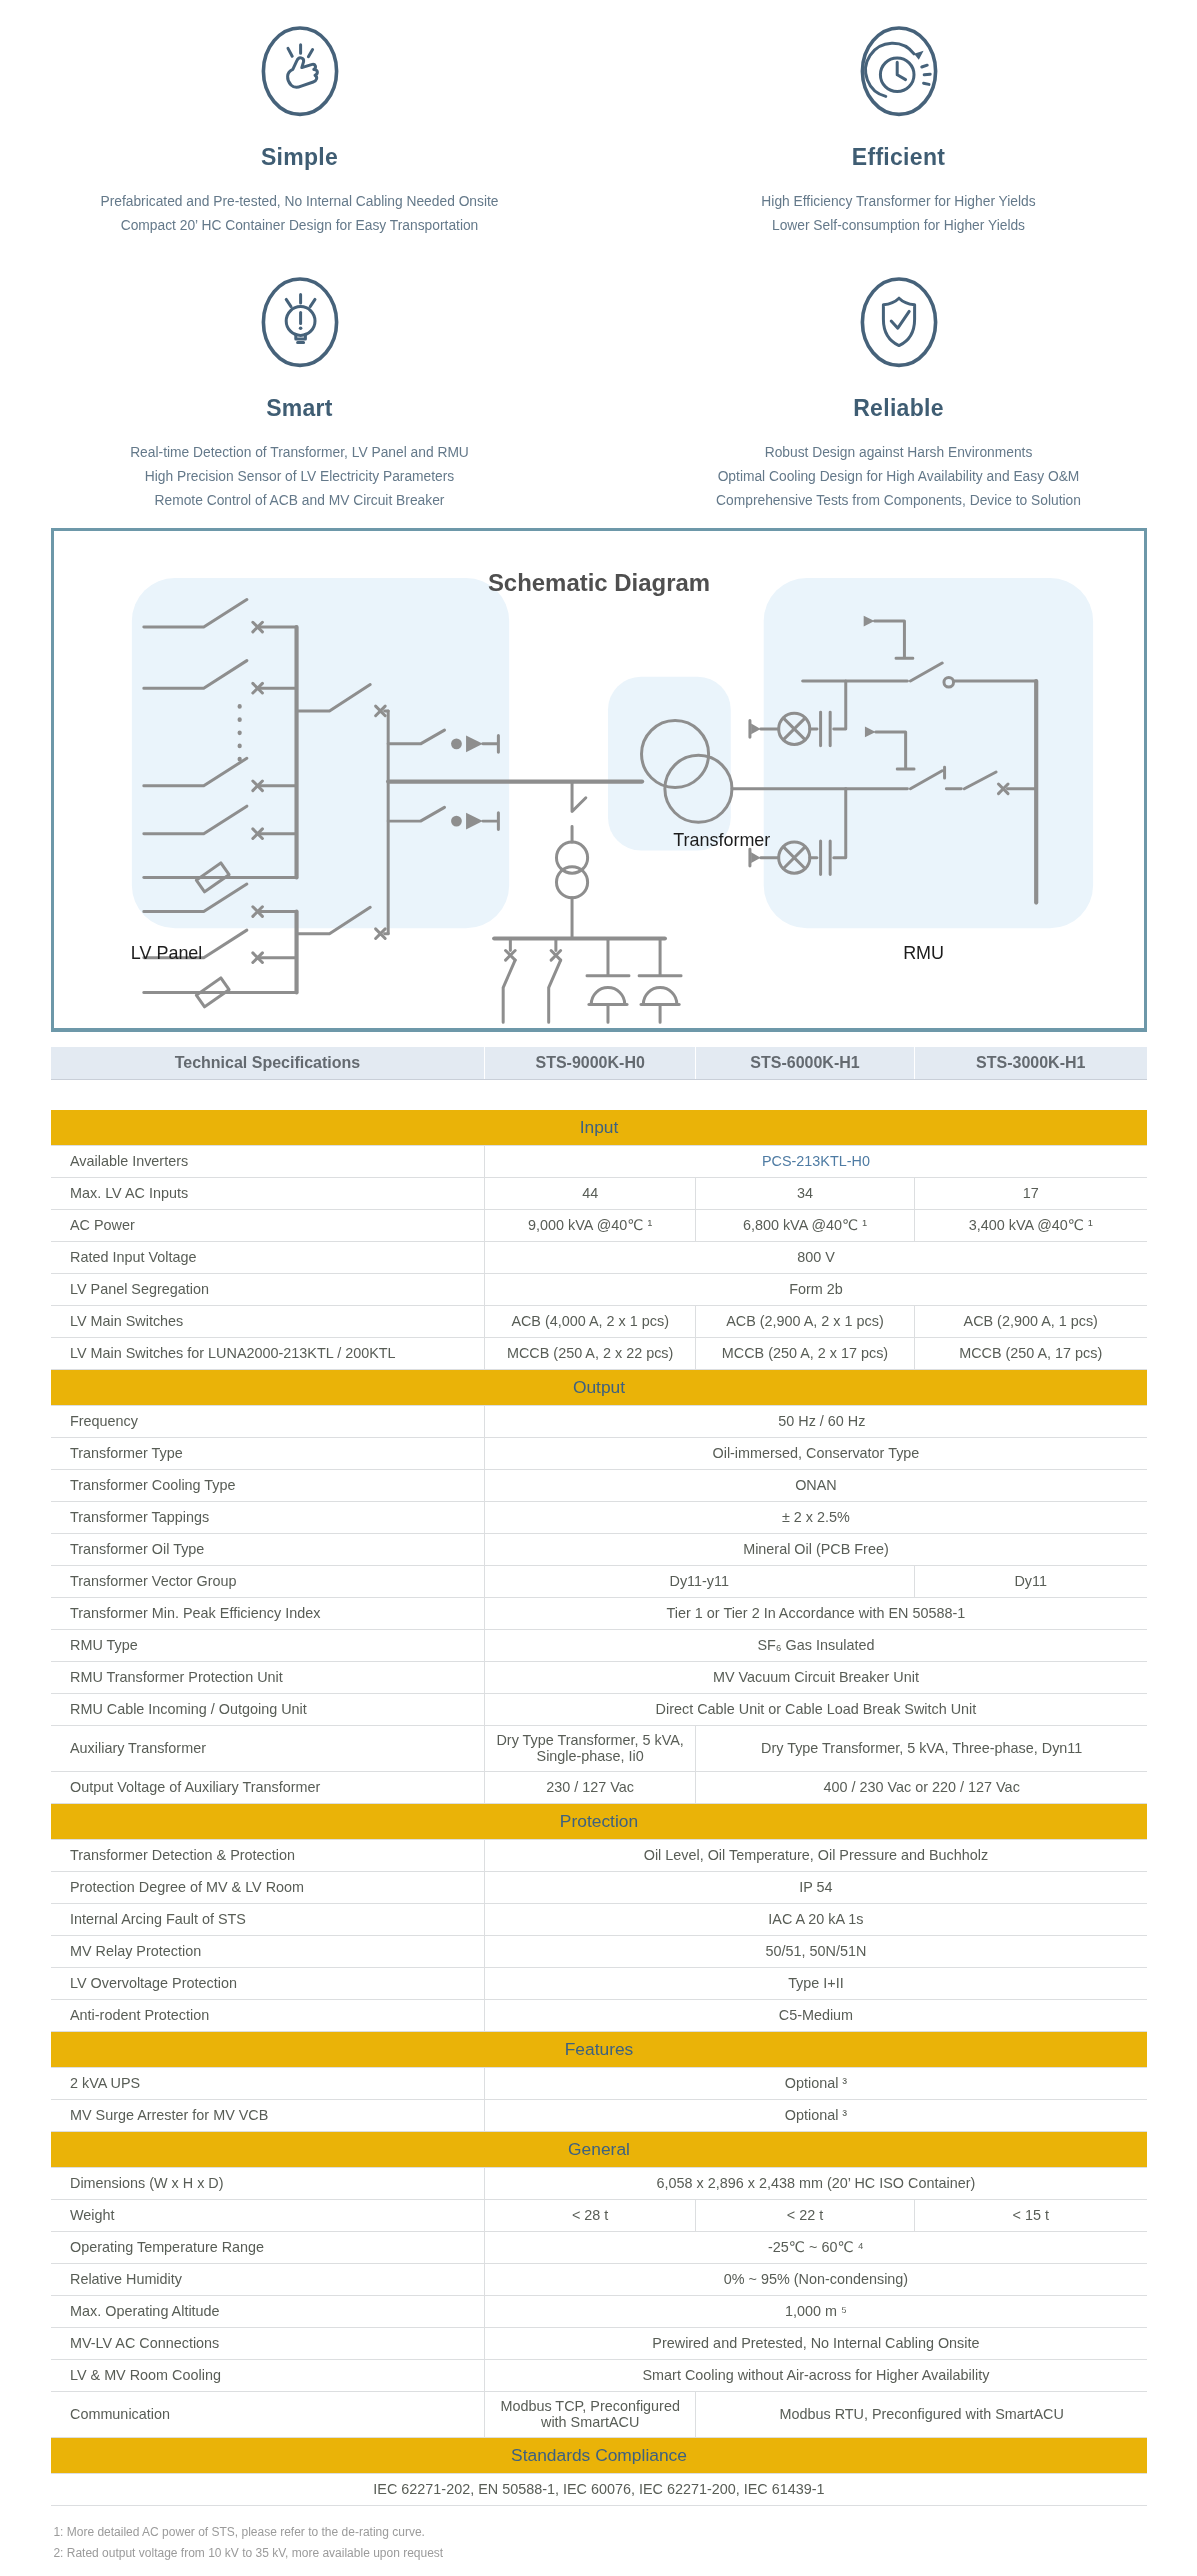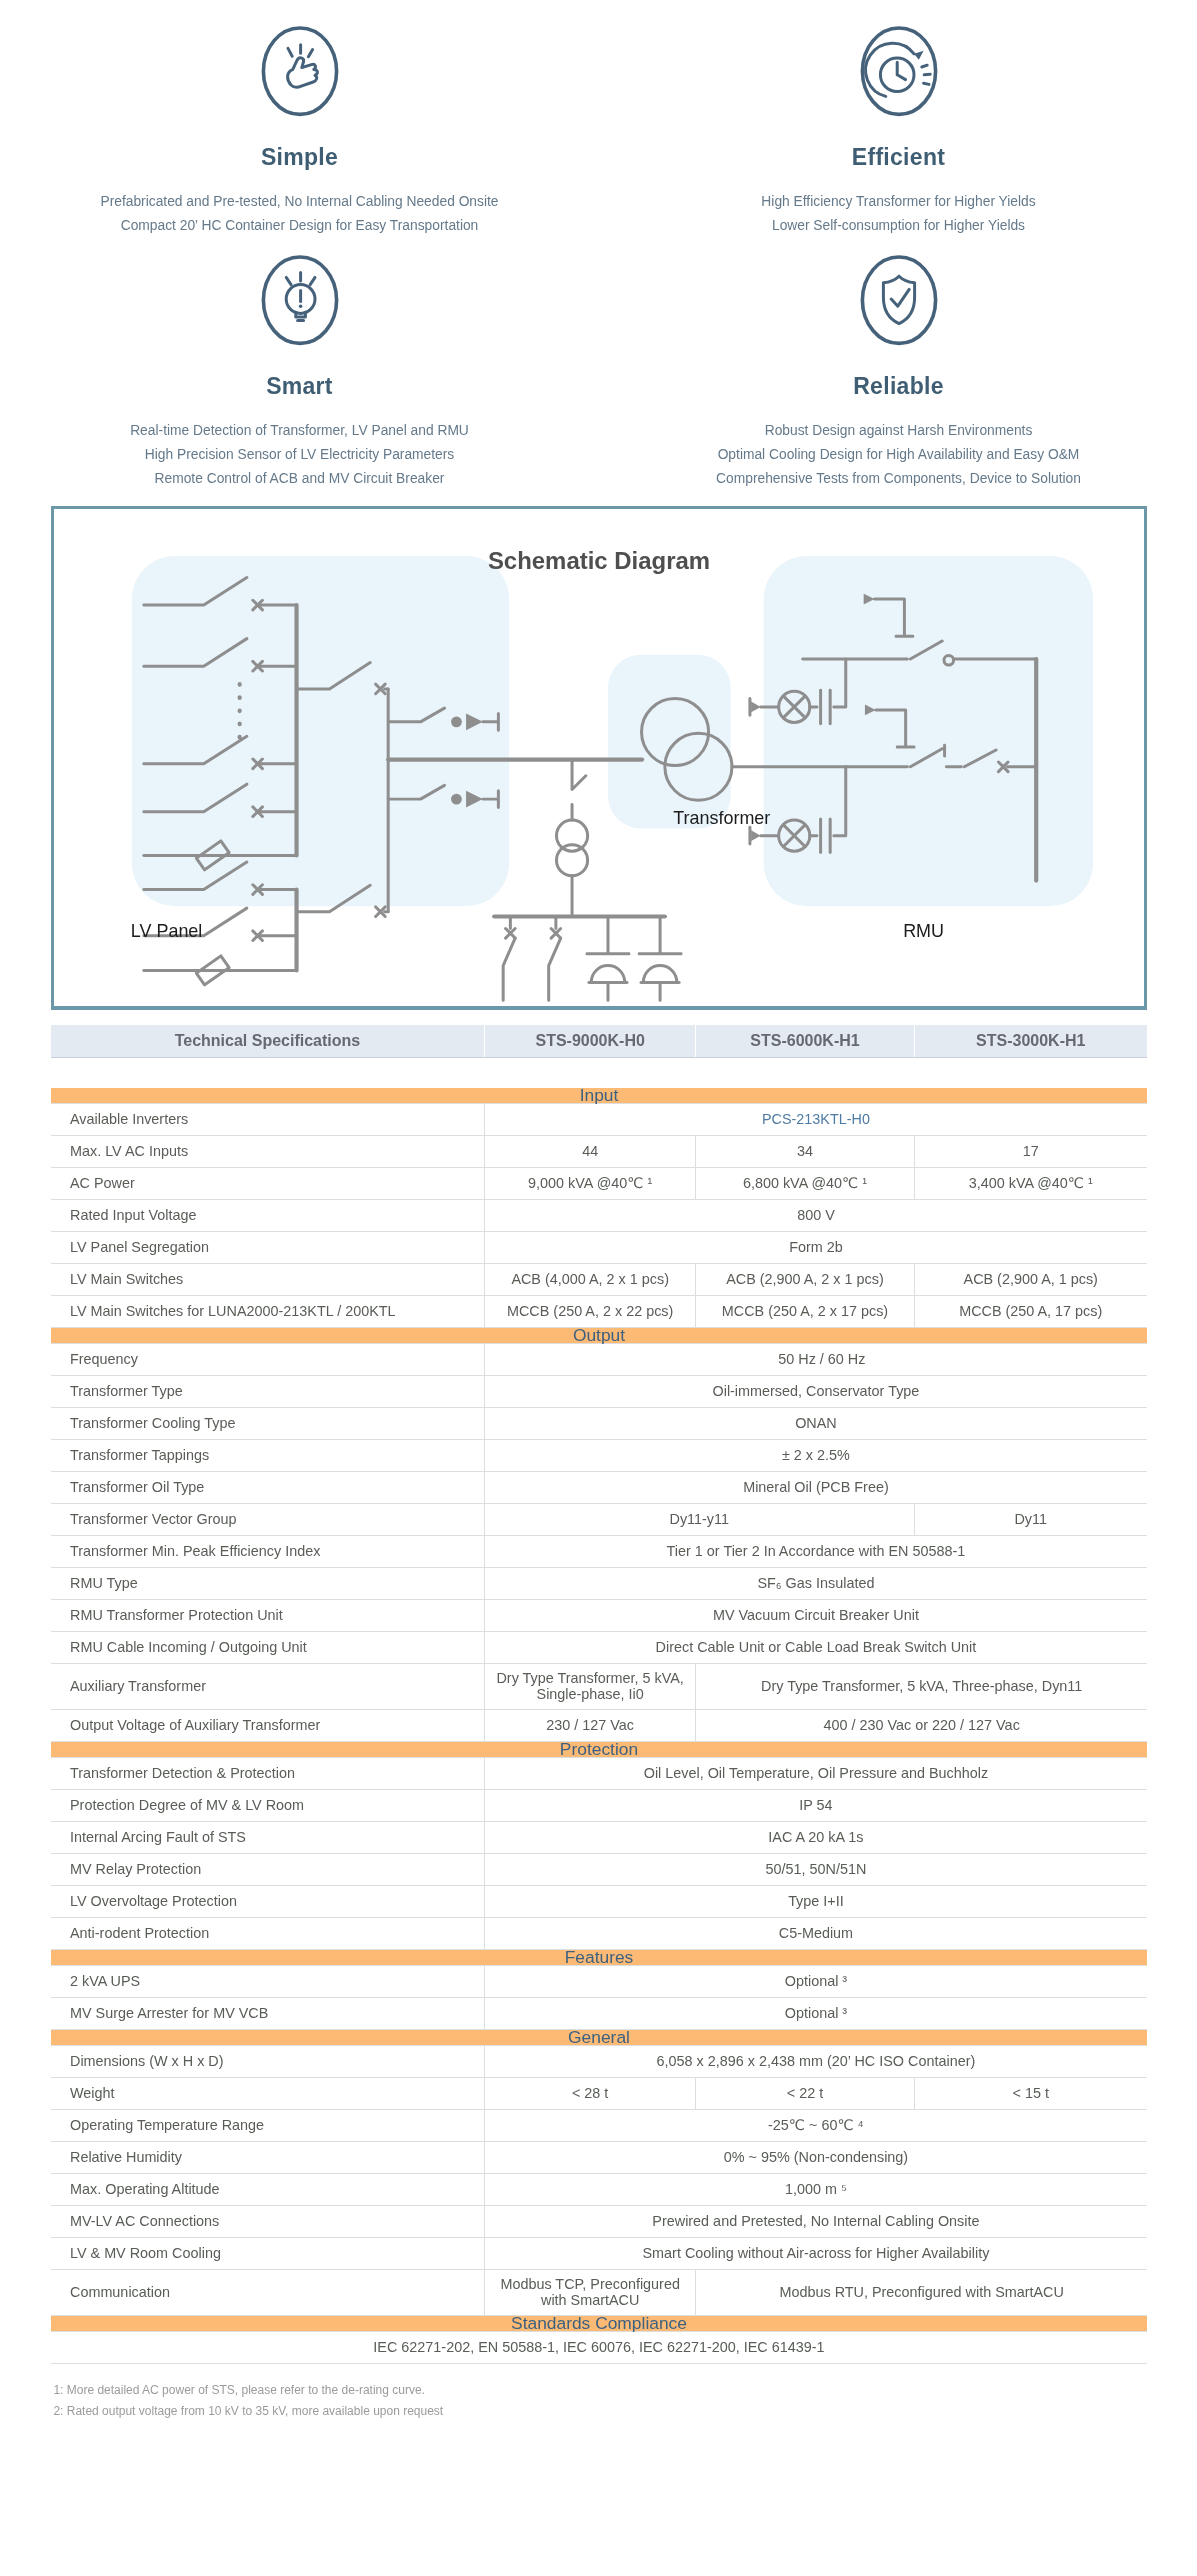--- a/index.html
+++ b/index.html
@@ -4,21 +4,21 @@
 <style>
   * { box-sizing: border-box; }
   html,body { margin:0; padding:0; }
   body {
     width: 1198px; min-height: 2576px; background:#ffffff;
     font-family: "Liberation Sans", "DejaVu Sans", sans-serif;
   }
   .page { width:1198px; position:relative; }
 
   
-  .features { display:grid; grid-template-columns:1fr 1fr; padding-top:21.6px; row-gap:13px; }
+  .features { display:grid; grid-template-columns:1fr 1fr; padding-top:21.6px; row-gap:35px; }
   .feature { display:flex; flex-direction:column; align-items:center; text-align:center; }
   .feature .icon-wrap { width:90px; height:99px; }
   .feature h2 { margin:23px 0 19px; font-size:23px; font-weight:bold; color:#3f5d73; letter-spacing:0.3px; }
   .feature p { margin:0; font-size:13.8px; line-height:24px; color:#64798a; }
   .fticon { stroke:#46627a; fill:none; stroke-width:5; stroke-linecap:round; stroke-linejoin:round; }
   .fticon .ring { stroke-width:6; }
   .fticon .fill { fill:#46627a; stroke:none; }
 
   
   .schematic {
@@ -33,21 +33,21 @@
   .diagram-title { font-size:40px; font-weight:bold; fill:#4f4f4f; }
   .diagram-label { font-size:30px; fill:#1c1c1c; }
 
   
   .spec-table { width:1096px; margin:14.4px auto 0; }
   .thead { display:grid; grid-template-columns:39.5% 19.3% 19.9% 21.3%;
            background:#e3eaf2; border-bottom:1.8px solid #c9cfd8; margin-bottom:30px; }
   .th { height:32px; display:flex; align-items:center; justify-content:center;
         font-size:16px; font-weight:bold; color:#646a70; }
   .th + .th { border-left:1.8px solid #ffffff; }
-  .band { height:16px; background:#fdba74; color:#3d6180; font-size:17.4px;
+  .band { height:36px; background:#eab308; color:#3d6180; font-size:17.4px;
           display:flex; align-items:center; justify-content:center; border-bottom:1.2px solid #dcdee0; }
   .row { display:grid; grid-template-columns:39.5% 19.3% 19.9% 21.3%; border-bottom:1.2px solid #dcdee0; background:#fff; }
   .cell { min-height:31px; display:flex; align-items:center; font-size:14.4px; color:#585d56; padding:6.6px 7.2px; }
   .cell.label { padding-left:19px; text-align:left; }
   .cell.value { justify-content:center; text-align:center; border-left:1.2px solid #dcdee0; }
   .cell.value.fullspan { grid-column:1 / -1; border-left:none; }
   .cell.value.accent { color:#4e7ba3; }
 
   
   .footnotes { width:1096px; margin:15.6px auto 0; padding:0 2.4px 18px; }

